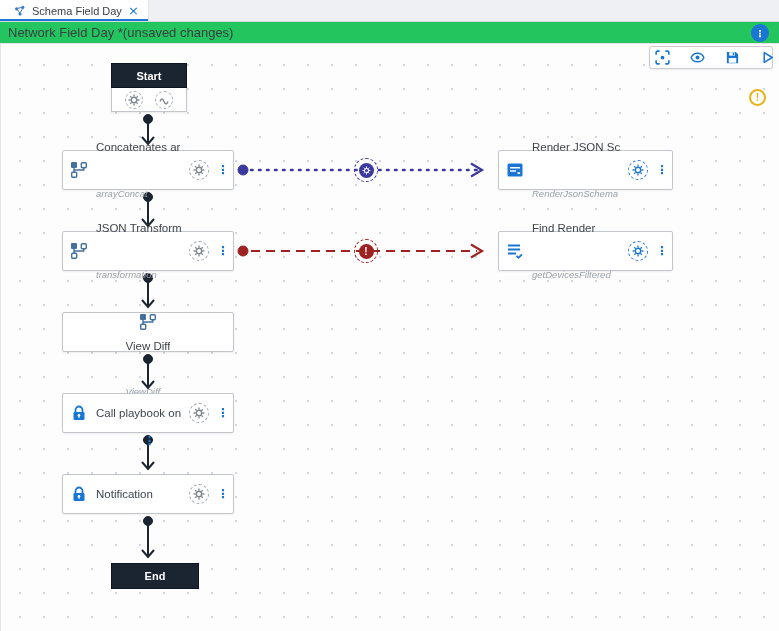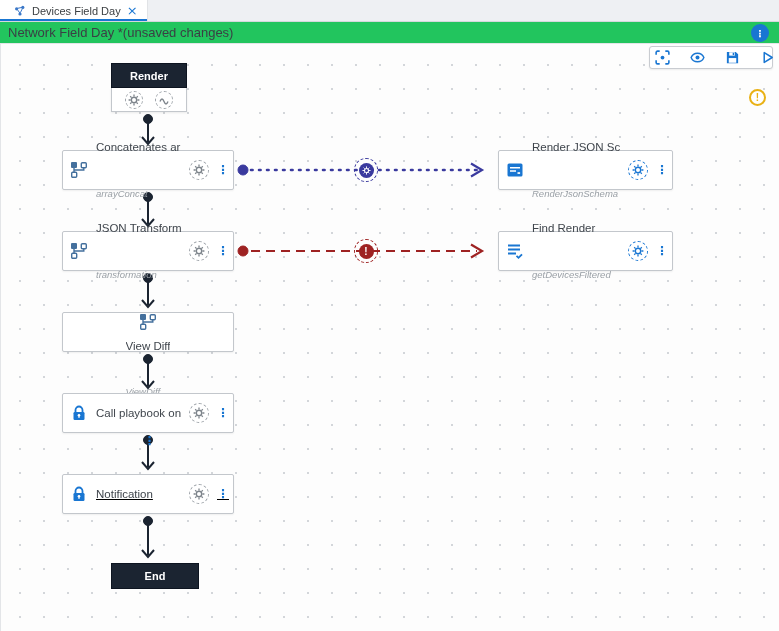--- a/index.html
+++ b/index.html
@@ -100,21 +100,21 @@
 
 <div class="tabbar">
   <div class="logo-sliver"></div>
   <div class="tab">
     <svg class="nicon" width="12" height="12" viewBox="0 0 12 12">
       <path d="M3.2 3.4L8 2.4 M3.4 4.6L5.8 8 M8.4 3.6L6.3 7.8" stroke="#3b78c8" stroke-width="1"></path>
       <circle cx="2.6" cy="3.8" r="1.6" fill="#3b78c8"></circle>
       <circle cx="8.8" cy="2.4" r="1.6" fill="#3b78c8"></circle>
       <circle cx="6" cy="9" r="1.6" fill="#3b78c8"></circle>
     </svg>
-    <span class="tab-label">Devices Field Day</span>
+    <span class="tab-label">Schema Field Day</span>
     <span class="tab-close">×</span>
   </div>
 </div>
 
 <div class="titlebar">
   <span class="page-title">Network Field Day *(unsaved changes)</span>
   <span class="kebab-circle">⋮</span>
 </div>
 
 <div class="canvas">
@@ -175,21 +175,21 @@
     </svg>
     <div class="zoom-box">
       <span class="zoom-val">50%</span>
       <span class="zoom-caret">▾</span>
     </div>
   </div>
 
   <div class="warn-badge">!</div>
 
   <div class="capnode" style="left:110px; top:19px; width:76px; height:25px;">
-    <span>Render</span>
+    <span>Start</span>
   </div>
   <div class="start-panel" style="left:110px; top:44px; width:76px; height:24px;">
     <span class="gearbadge">
       <svg viewBox="0 0 12 12">
           <use href="#gear-sym"></use>
         </svg>
     </span>
     <span class="gearbadge">
       <svg viewBox="0 0 12 12" fill="none" stroke="currentColor" stroke-width="1.4">
         <path d="M2 7.5C3.3 4.2 4.7 4.2 6 7.5s2.7 3.3 4 0"></path>
@@ -300,21 +300,21 @@
       <div class="ntitle">Call playbook on IAG</div>
     </div>
     <span class="gearbadge">
         <svg viewBox="0 0 12 12">
           <use href="#gear-sym"></use>
         </svg>
       </span>
     <span class="kebab">⋮</span>
   </div>
 
-  <div class="node" style="left:61px; top:430px; width:172px;text-decoration:underline;">
+  <div class="node" style="left:61px; top:430px; width:172px;">
     <svg class="nicon" viewBox="0 0 18 18">
       <path d="M5.5 8V6a3.5 3.5 0 0 1 7 0v2" fill="none" stroke="#1976d2" stroke-width="1.8"></path>
       <rect x="3.5" y="8" width="11" height="8" rx="1.2" fill="#1976d2"></rect>
       <circle cx="9" cy="11.3" r="1.3" fill="#fff"></circle>
       <rect x="8.4" y="11.5" width="1.2" height="2.4" fill="#fff"></rect>
     </svg>
     <div class="texts">
       <div class="ntitle">Notification</div>
     </div>
     <span class="gearbadge">

